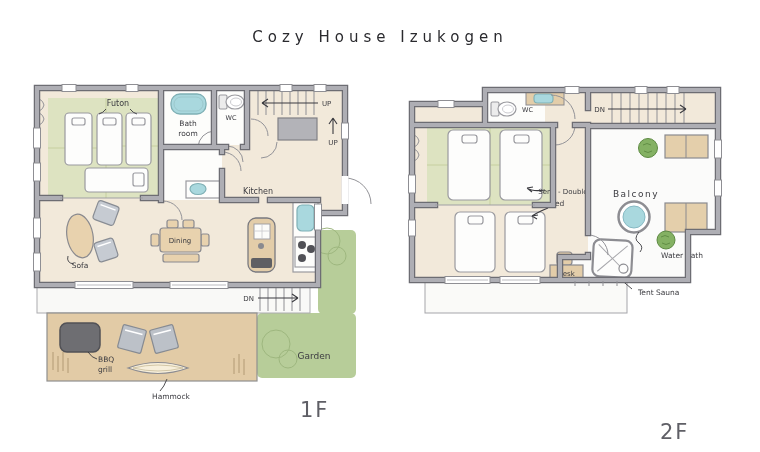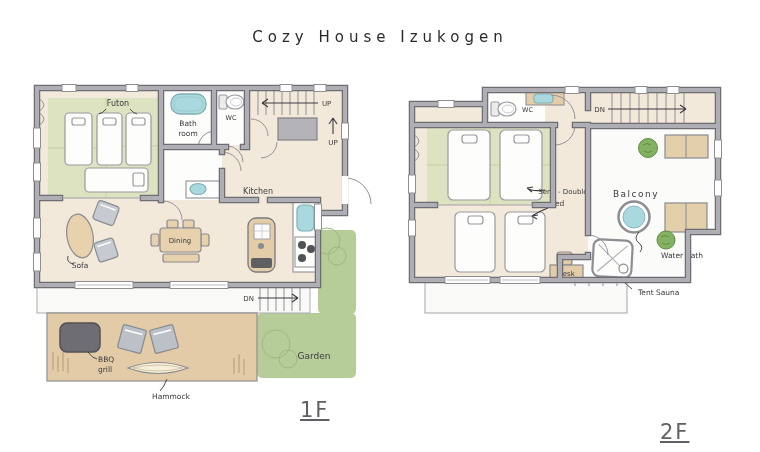--- a/index.html
+++ b/index.html
@@ -1,20 +1,20 @@
 <!DOCTYPE html>
 <html><head>
 <meta charset="utf-8">
 <style>
   html,body{margin:0;padding:0;background:#ffffff;}
   #canvas{position:relative;width:760px;height:452px;background:#ffffff;overflow:hidden;
           font-family:"DejaVu Sans",sans-serif;}
   .title{position:absolute;left:0;right:0;top:28px;text-align:center;font-size:15px;
          letter-spacing:5px;color:#2a2a2e;}
-  .floor-label{position:absolute;font-size:21px;color:#5f5f66;letter-spacing:2px;text-decoration:underline;}
+  .floor-label{position:absolute;font-size:21px;color:#5f5f66;letter-spacing:2px;}
   #f1-label{left:300px;top:398px;}
   #f2-label{left:660px;top:420px;}
   svg{position:absolute;overflow:visible;}
   #svg1f{left:30px;top:68px;}
   #svg2f{left:405px;top:80px;}
   .hand{fill:#3b3b40;stroke:none;}
   .wall-under{fill:none;stroke-width:6.5;stroke-linecap:square;}
   .wall-over{fill:none;stroke-width:4;stroke-linecap:square;}
   .win{fill:#ffffff;stroke:#8f8f94;stroke-width:1;}
   .riser{stroke:#8f8f94;stroke-width:1;}

